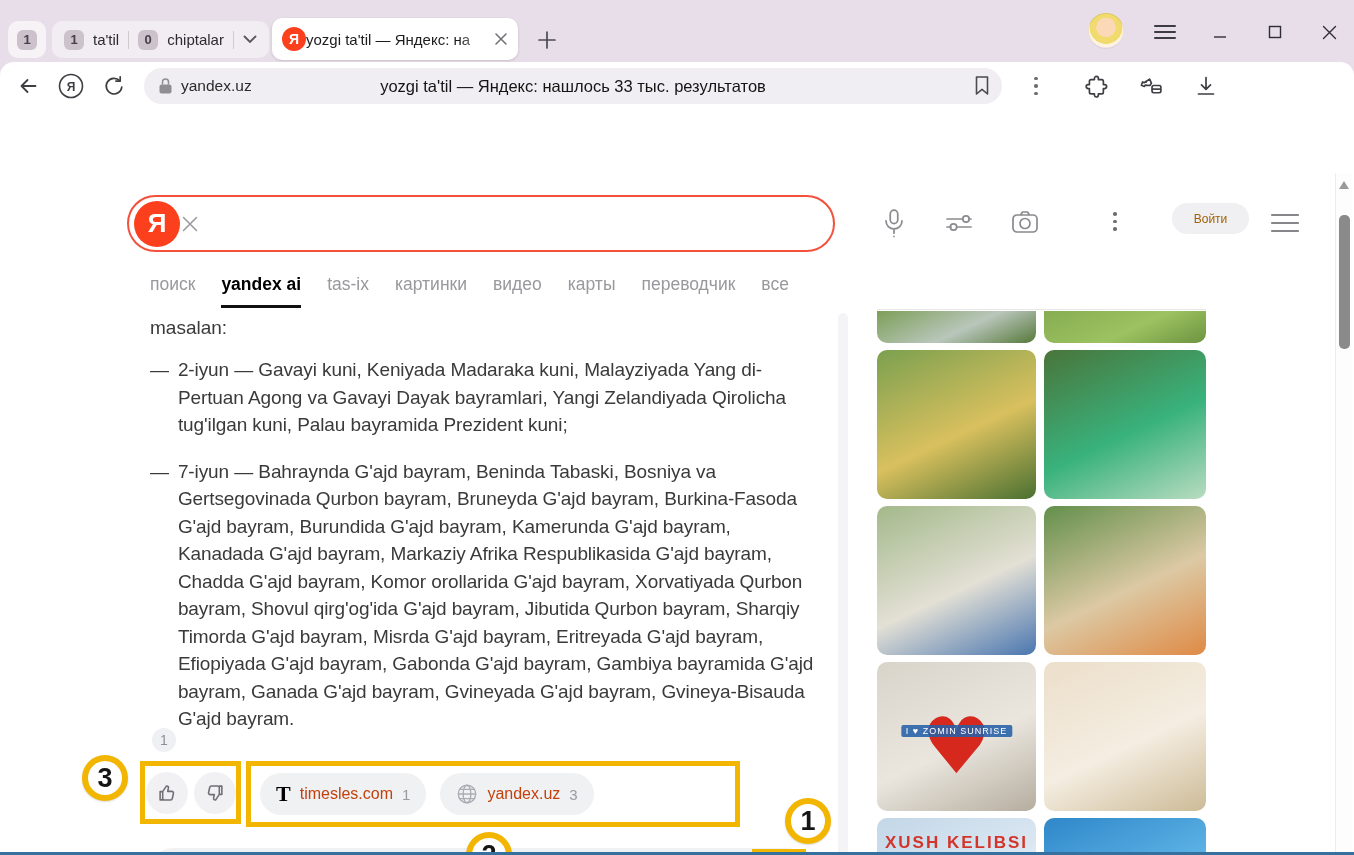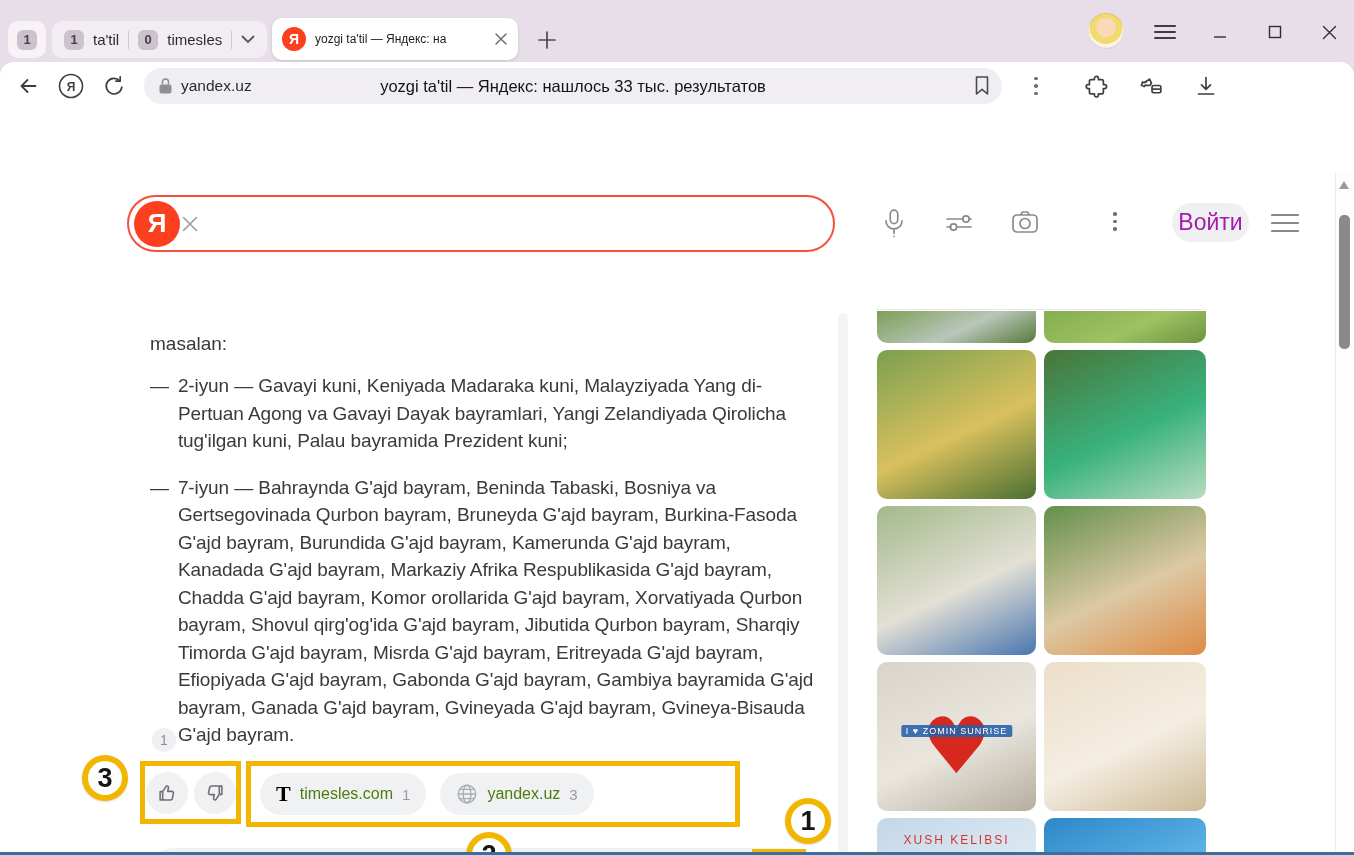--- a/index.html
+++ b/index.html
@@ -13,21 +13,21 @@
   .badge{min-width:20px;height:20px;padding:0 4px;border-radius:6px;background:#cbc2cc;color:#45404b;
          font-size:13px;font-weight:700;display:flex;align-items:center;justify-content:center;box-sizing:border-box;}
   .tabgroup{position:absolute;left:52px;top:21px;height:37px;border-radius:10px;background:rgba(255,255,255,.45);
             display:flex;align-items:center;gap:9px;padding:0 12px;}
   .tabgroup .glabel{font-size:15px;color:#2e2a33;}
   .gsep{width:1px;height:18px;background:rgba(0,0,0,.14);}
   .tab{position:absolute;left:272px;top:18px;width:246px;height:42px;border-radius:10px;background:#fff;
        box-shadow:0 1px 3px rgba(0,0,0,.14);display:flex;align-items:center;padding:0 10px;box-sizing:border-box;}
   .ylogo{border-radius:50%;background:#fc3f1d;color:#fff;font-weight:700;display:flex;align-items:center;justify-content:center;}
   .ylogo.s24{width:24px;height:24px;font-size:14px;flex:none;}
-  .tabtitle{margin-left:9px;font-size:12px;color:#1c1c1c;white-space:nowrap;overflow:hidden;flex:1;
+  .tabtitle{font-size:15px;color:#1c1c1c;white-space:nowrap;overflow:hidden;flex:1;
             -webkit-mask-image:linear-gradient(90deg,#000 82%,transparent 98%);
             mask-image:linear-gradient(90deg,#000 82%,transparent 98%);}
   .iconbtn{display:flex;align-items:center;justify-content:center;cursor:default;}
   .newtab{position:absolute;left:532px;top:25px;width:30px;height:30px;}
   .avatar{position:absolute;left:1088px;top:13px;width:36px;height:36px;border-radius:50%;
           background:radial-gradient(circle at 50% 40%,#fbd9b6 0 34%,#f1da6e 35% 58%,#fdf3e0 59% 70%,#efe4ef 71%);
           box-shadow:inset 0 0 0 1px rgba(0,0,0,.08);}
   .wctrl{position:absolute;top:22px;width:26px;height:20px;}
   
   .chrome{position:absolute;left:0;top:62px;right:0;bottom:0;background:#fff;border-radius:14px 14px 0 0;}
@@ -38,56 +38,56 @@
   .host{font-size:15.5px;color:#2b2b2b;}
   .ptitle{position:absolute;left:0;right:0;text-align:center;font-size:16.5px;color:#141414;pointer-events:none;}
   .addr .flag{position:absolute;right:12px;top:7px;}
   
   .searchpill{position:absolute;left:127px;top:133px;width:708px;height:57px;border:2px solid #f4513c;
               border-radius:31px;background:#fff;display:flex;align-items:center;box-sizing:border-box;padding:0 18px 0 5px;}
   .ylogo.s46{width:46px;height:46px;font-size:26px;flex:none;}
   .query{flex:1;border:none;outline:none;background:transparent;margin-left:14px;font-size:20px;color:#101010;
          font-family:inherit;}
   .hicon{position:absolute;top:146px;}
-  .login{position:absolute;left:1172px;top:141px;width:77px;height:39px;border-radius:20px;background:#f0f0f2;
-         display:flex;align-items:center;justify-content:center;font-size:23px;color:#a21caf;}
+  .login{position:absolute;left:1172px;top:141px;width:77px;height:31px;border-radius:20px;background:#f0f0f2;
+         display:flex;align-items:center;justify-content:center;font-size:12px;color:#a16207;}
   .navtabs{position:absolute;left:150px;top:212px;display:flex;gap:26px;}
   .navtab{font-size:17.5px;color:#98989d;padding-bottom:10px;}
   .navtab.active{color:#000;font-weight:700;border-bottom:3px solid #111;}
   
-  .answer{position:absolute;left:150px;top:252px;width:666px;color:#3a3a3a;margin-top:16px;}
+  .answer{position:absolute;left:150px;top:252px;width:666px;color:#3a3a3a;}
   .intro{font-size:19px;line-height:27px;margin-bottom:15px;}
   .para{display:flex;gap:9px;font-size:19px;line-height:27.5px;letter-spacing:-0.1px;margin-bottom:19px;}
   .para .dash{flex:none;}
   .fnote{position:absolute;left:152px;top:666px;width:24px;height:24px;border-radius:50%;background:#eef0f3;
          color:#8e8e93;font-size:14px;display:flex;align-items:center;justify-content:center;}
   .ybox{position:absolute;border:5px solid #f2b500;box-sizing:border-box;}
   .thumbsbox{left:140px;top:699px;width:101px;height:63px;display:flex;align-items:center;justify-content:center;gap:6px;}
   .tcircle{width:42px;height:42px;border-radius:50%;background:#f1f1f4;display:flex;align-items:center;justify-content:center;}
   .chipsbox{left:246px;top:699px;width:494px;height:66px;display:flex;align-items:center;gap:14px;padding-left:9px;}
   .chip{height:42px;border-radius:21px;background:#f0f1f3;display:flex;align-items:center;gap:9px;padding:0 16px;}
-  .chip .cname{font-size:16px;color:#4d7c0f;}
+  .chip .cname{font-size:16px;color:#c2410c;}
   .chip .cnum{font-size:15px;color:#9a9aa0;}
   .tms{font-family:"Liberation Serif","DejaVu Serif",serif;font-weight:900;font-size:22px;color:#000;line-height:1;}
   .sendbox{left:752px;top:787px;width:54px;height:53px;display:flex;align-items:center;justify-content:center;}
   .followbar{position:absolute;left:145px;top:786px;width:670px;height:58px;border-radius:29px;background:#f0f1f3;}
   .followinput{position:absolute;left:30px;top:0;width:480px;height:100%;border:none;outline:none;background:transparent;
                font-size:19px;color:#2a2a2a;font-family:inherit;}
   .followinput::placeholder{color:#9b9ba0;}
   .ann{position:absolute;width:34px;height:34px;border:6px solid #f2b500;border-radius:50%;background:#fff;
        display:flex;align-items:center;justify-content:center;font-size:27px;font-weight:800;color:#151515;
        box-shadow:0 1px 2px rgba(0,0,0,.15);}
   
   .rightcol{position:absolute;left:877px;top:247px;width:329px;height:608px;overflow:hidden;border-top:1px solid #e8e8e8;}
   .grid{display:grid;grid-template-columns:159px 162px;column-gap:8px;row-gap:7px;padding-top:1px;}
   .ph{height:149px;border-radius:10px;position:relative;overflow:hidden;}
   .ph-cut{height:32px;border-radius:0 0 10px 10px;position:relative;overflow:hidden;}
   .img-label{position:absolute;left:50%;transform:translateX(-50%);white-space:nowrap;}
   .lbl-zomin{top:42%;background:rgba(38,96,168,.88);color:#fff;font-size:9px;padding:1px 5px;border-radius:2px;letter-spacing:1px;}
-  .lbl-xush{top:10%;color:#d3352b;font-size:12px;font-weight:400;letter-spacing:2px;}
+  .lbl-xush{top:10%;color:#d3352b;font-size:17px;font-weight:700;letter-spacing:2px;}
   .heart-glyph{position:absolute;left:50%;top:30%;transform:translateX(-50%);font-size:78px;line-height:1;color:#d6281c;
                font-family:"DejaVu Sans",sans-serif;}
   .innerstrip{position:absolute;left:838px;top:251px;width:10px;height:600px;background:#f4f4f7;border-radius:6px;}
   
   .sbar{position:absolute;left:1335px;top:111px;width:17px;height:744px;background:#fdfdfd;border-left:1px solid #ededed;box-sizing:border-box;}
   .sthumb{position:absolute;left:3px;top:42px;width:11px;height:134px;background:#8a8a8a;border-radius:5px;}
   .tri-up{position:absolute;left:3px;top:8px;width:0;height:0;border-left:5.5px solid transparent;border-right:5.5px solid transparent;border-bottom:8px solid #9a9a9a;}
   .bottomedge{position:absolute;left:0;right:0;bottom:0;height:3px;background:#35709e;}
   .dots3{display:flex;flex-direction:column;gap:4px;align-items:center;}
   .dots3 i{width:3.5px;height:3.5px;border-radius:50%;background:#6d6d72;}
@@ -99,21 +99,21 @@
 
   <div class="titlebar">
     <div class="minitab">
       <span class="badge">1</span>
     </div>
     <div class="tabgroup">
       <span class="badge">1</span>
       <span class="glabel">ta'til</span>
       <span class="gsep"></span>
       <span class="badge">0</span>
-      <span class="glabel">timesles</span>
+      <span class="glabel">chiptalar</span>
       <span class="gsep"></span>
       <span class="iconbtn">
         <svg width="14" height="9" viewBox="0 0 14 9" fill="none" stroke="#5a545f" stroke-width="1.8" stroke-linecap="round">
             <path d="M1.5 1.5 7 7l5.5-5.5"></path>
           </svg>
       </span>
     </div>
     <div class="tab">
       <span class="ylogo s24">Я</span>
       <span class="tabtitle">yozgi ta'til — Яндекс: на</span>
@@ -244,20 +244,30 @@
         <i></i>
         <i></i>
       </span>
     <div class="login">Войти</div>
     <span class="hicon iconbtn" style="left:1270px;top:150px;">
       <svg width="30" height="22" viewBox="0 0 30 22" stroke="#86868b" stroke-width="2.2" stroke-linecap="round">
           <path d="M2 3h26M2 11h26M2 19h26"></path>
         </svg>
     </span>
 
+    <div class="navtabs">
+      <span class="navtab">поиск</span>
+      <span class="navtab active">yandex ai</span>
+      <span class="navtab">tas-ix</span>
+      <span class="navtab">картинки</span>
+      <span class="navtab">видео</span>
+      <span class="navtab">карты</span>
+      <span class="navtab">переводчик</span>
+      <span class="navtab">все</span>
+    </div>
 
     <div class="answer">
       <div class="intro">masalan:</div>
       <div class="para">
         <span class="dash">—</span>
         <span>2-iyun — Gavayi kuni, Keniyada Madaraka kuni, Malayziyada Yang di-Pertuan Agong va Gavayi Dayak bayramlari, Yangi Zelandiyada Qirolicha tug'ilgan kuni, Palau bayramida Prezident kuni;</span>
       </div>
       <div class="para">
         <span class="dash">—</span>
         <span>7-iyun — Bahraynda G'ajd bayram, Beninda Tabaski, Bosniya va Gertsegovinada Qurbon bayram, Bruneyda G'ajd bayram, Burkina-Fasoda G'ajd bayram, Burundida G'ajd bayram, Kamerunda G'ajd bayram, Kanadada G'ajd bayram, Markaziy Afrika Respublikasida G'ajd bayram, Chadda G'ajd bayram, Komor orollarida G'ajd bayram, Xorvatiyada Qurbon bayram, Shovul qirg'og'ida G'ajd bayram, Jibutida Qurbon bayram, Sharqiy Timorda G'ajd bayram, Misrda G'ajd bayram, Eritreyada G'ajd bayram, Efiopiyada G'ajd bayram, Gabonda G'ajd bayram, Gambiya bayramida G'ajd bayram, Ganada G'ajd bayram, Gvineyada G'ajd bayram, Gvineya-Bisauda G'ajd bayram.</span>

